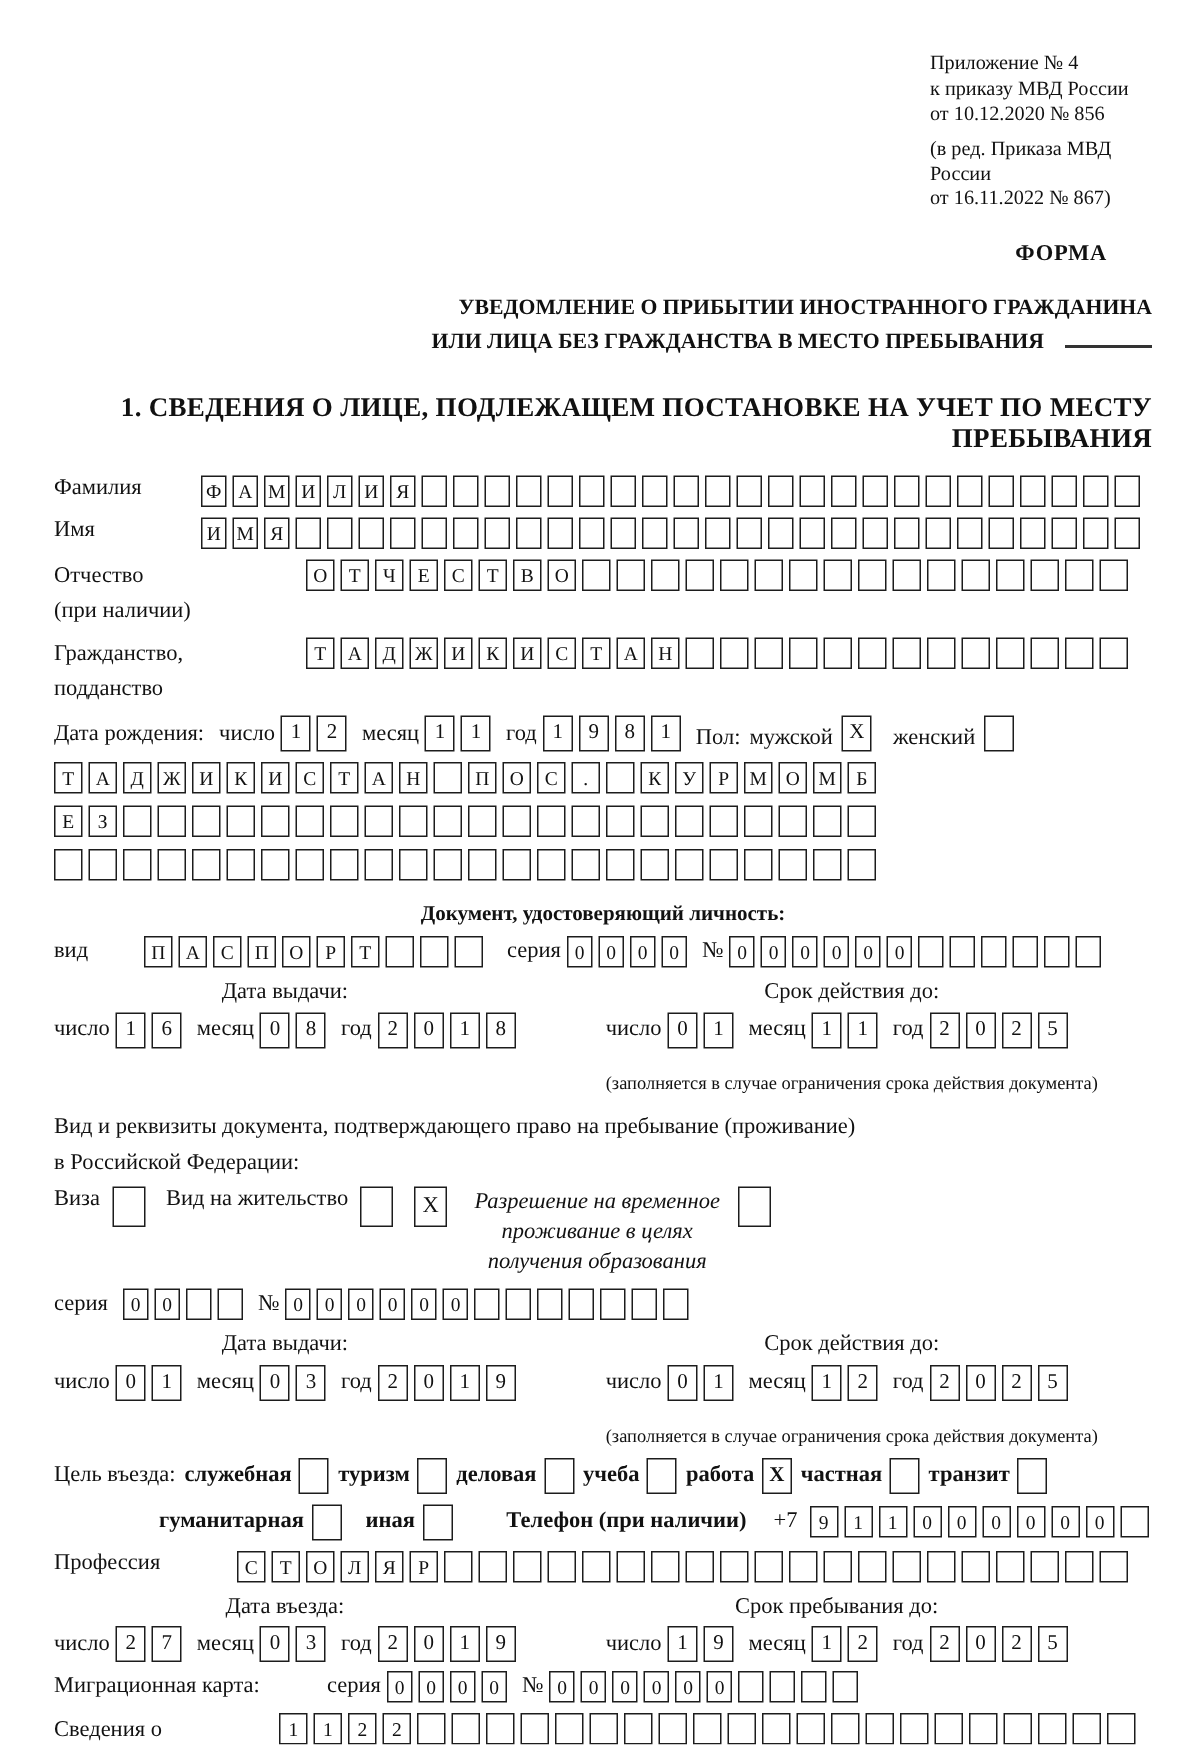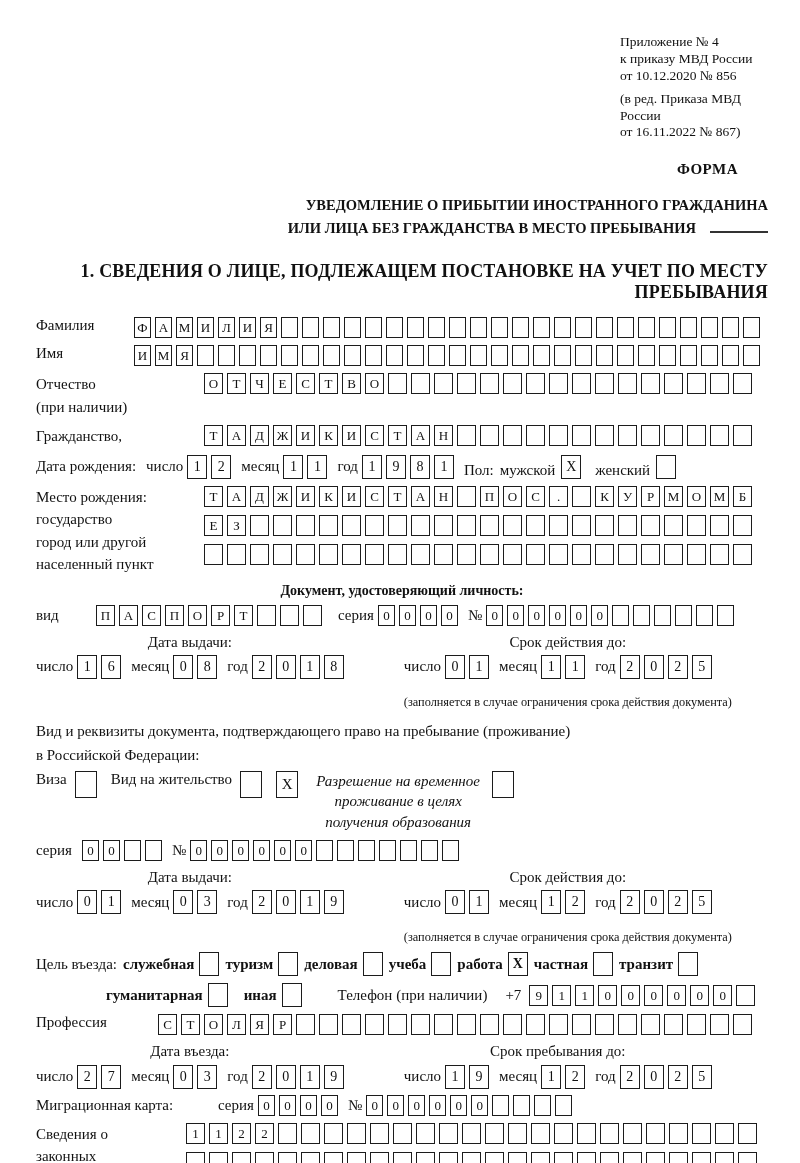--- a/index.html
+++ b/index.html
@@ -172,20 +172,21 @@
       <span class="cell"></span>
       <span class="cell"></span>
       <span class="cell"></span>
       <span class="cell"></span>
     </span>
 </div>
 
 <div class="row">
   <span class="lbl-col w168">
     <div>Гражданство,</div>
+    <div>подданство</div>
   </span>
   <span class="cells wide">
       <span class="cell">Т</span>
       <span class="cell">А</span>
       <span class="cell">Д</span>
       <span class="cell">Ж</span>
       <span class="cell">И</span>
       <span class="cell">К</span>
       <span class="cell">И</span>
       <span class="cell">С</span>
@@ -236,26 +237,20 @@
         <span class="cell">X</span>
       </span>
     <span style="margin-left:8px;">женский</span>
     <span class="cells smallbox">
         <span class="cell"></span>
       </span>
   </span>
 </div>
 
 <div class="row mt4">
-  <span class="lbl-col w168">
-    <div>Место рождения:</div>
-    <div>государство</div>
-    <div>город или другой</div>
-    <div>населенный пункт</div>
-  </span>
   <span class="cellrows">
     <div><span class="cells wide">
           <span class="cell">Т</span>
           <span class="cell">А</span>
           <span class="cell">Д</span>
           <span class="cell">Ж</span>
           <span class="cell">И</span>
           <span class="cell">К</span>
           <span class="cell">И</span>
           <span class="cell">С</span>
@@ -574,21 +569,21 @@
     <span class="cells smallbox">
         <span class="cell"></span>
       </span>
   </span>
   <span class="opt" style="margin-right:36px;">
     <span>иная</span>
     <span class="cells smallbox">
         <span class="cell"></span>
       </span>
   </span>
-  <span style="margin-right:18px;">Телефон (при наличии)</span>
+  <span style="margin-right:18px;font-weight:bold;">Телефон (при наличии)</span>
   <span style="margin-right:8px;">+7</span>
   <span class="cells wide">
       <span class="cell">9</span>
       <span class="cell">1</span>
       <span class="cell">1</span>
       <span class="cell">0</span>
       <span class="cell">0</span>
       <span class="cell">0</span>
       <span class="cell">0</span>
       <span class="cell">0</span>

